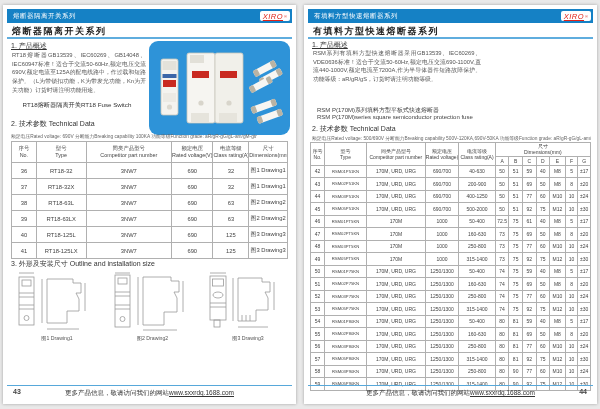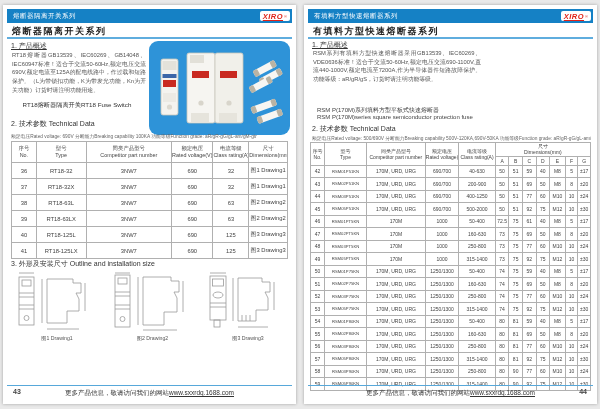--- a/index.html
+++ b/index.html
@@ -3,21 +3,21 @@
 <meta charset="utf-8">
 <style>
   html,body{margin:0;padding:0;}
   body{width:600px;height:409px;background:#e9e9e9;font-family:"Liberation Sans",sans-serif;overflow:hidden;}
   .canvas{position:relative;width:600px;height:409px;}
   .page{position:absolute;top:5px;width:293px;height:399px;background:#fff;box-shadow:0 0 3px rgba(0,0,0,.3);}
   #pageL{left:3px;} #pageR{left:304px;}
   .hbar{position:absolute;top:4px;left:4px;right:4px;height:14px;background:#1581c5;display:flex;align-items:center;justify-content:space-between;padding:0 2px 0 6px;box-sizing:border-box;}
   .hbar-title{color:#fff;font-size:6.5px;letter-spacing:.5px;white-space:nowrap;}
   .brand{background:#fff;border-radius:2px;padding:0 3px;height:10px;display:flex;align-items:center;}
-  .brand-x{color:#e02318;font-weight:bold;font-style:italic;font-size:7.5px;letter-spacing:.5px;text-decoration:underline;}
+  .brand-x{color:#e02318;font-weight:normal;font-style:italic;font-size:7.5px;letter-spacing:.5px;text-decoration:underline;}
   .reg{color:#e02318;font-size:4px;margin-left:1px;}
   .ptitle{position:absolute;top:20px;left:9px;font-size:9px;font-weight:bold;color:#222;letter-spacing:1.5px;white-space:nowrap;}
   .trule{position:absolute;top:32px;left:4px;right:4px;height:2px;background:#5fadde;}
   .sec{position:absolute;left:8px;font-size:7px;color:#333;white-space:nowrap;}
   .sec-u{text-decoration:underline;}
   .body{position:absolute;font-size:5.8px;line-height:1.5;color:#555;text-align:justify;overflow:hidden;}
   .bodyL{top:46px;left:9px;width:134px;height:48px;}
   .bodyR{top:44px;left:9px;width:168px;height:54px;}
   .photo{position:absolute;top:36px;left:146px;width:141px;height:94px;background:#2e93d8;border-radius:9px;}
   .photo svg{display:block;width:100%;height:100%;}

